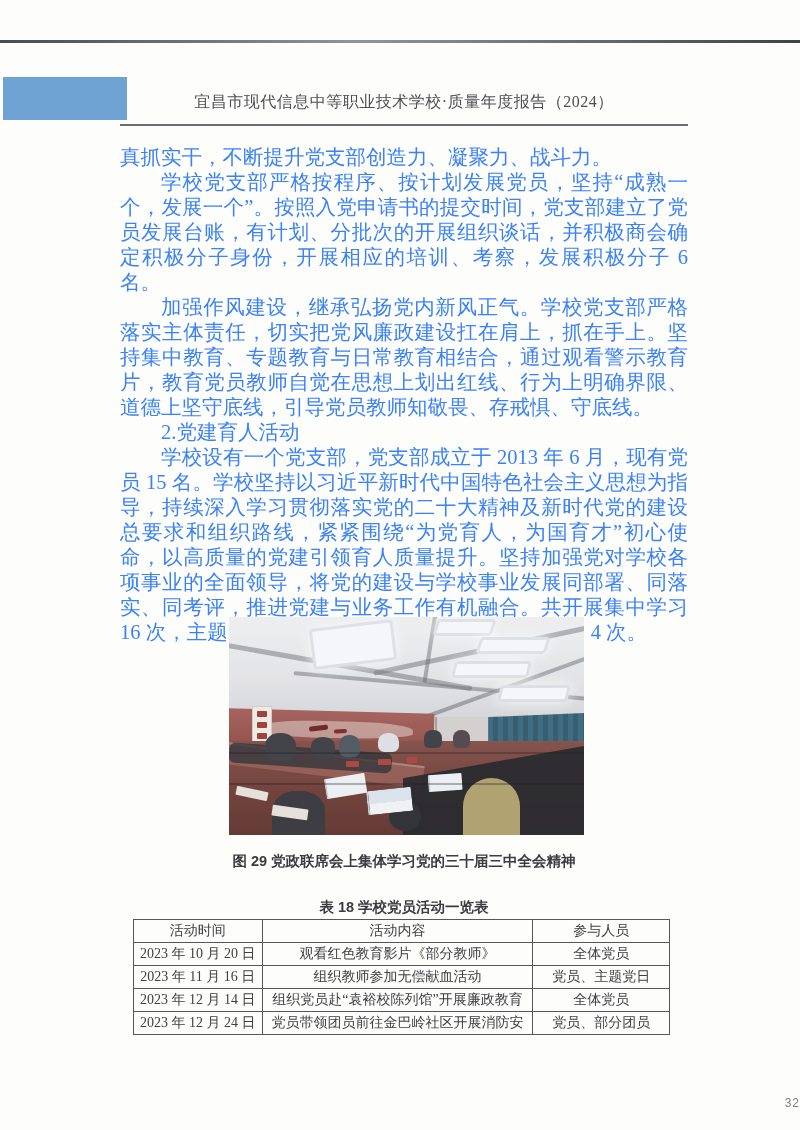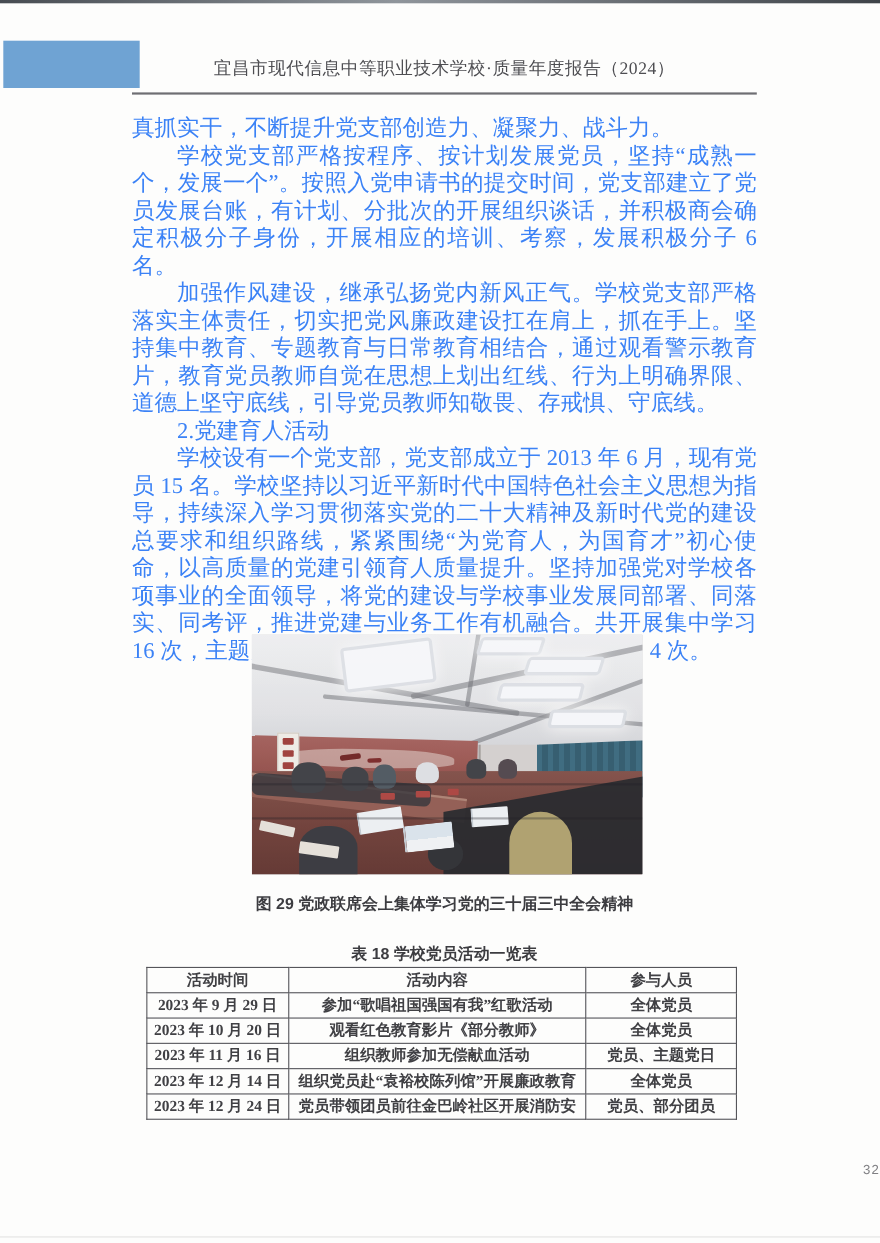--- a/index.html
+++ b/index.html
@@ -3,21 +3,21 @@
 <meta charset="utf-8">
 <style>
   html,body{margin:0;padding:0;}
   body{
     width:800px;height:1130px;position:relative;
     background:#fdfdfc;
     font-family:"Liberation Serif","DejaVu Serif",serif;
     color:#3f3f42;
     overflow:hidden;
   }
-  .abs{position:absolute;}
+  .abs{position:absolute;margin-top:40px;}
 
   
   .top-edge{top:0;left:0;width:800px;height:3px;
     background:linear-gradient(90deg,#474c52,#8f959b 45%,#6b7076 70%,#3e4348);}
   .bottom-edge{top:1124px;left:0;width:800px;height:1px;background:#e3e3e1;}
 
   
   .accent-bar{left:3px;top:37px;width:124px;height:43px;background:var(--header-accent,#6fa3d3);}
   .header-title{left:120px;top:52px;width:568px;text-align:center;
     font-size:16px;letter-spacing:.5px;color:#4e4e52;white-space:nowrap;}
@@ -88,21 +88,21 @@
     font-size:14.5px;font-weight:700;color:#3c3c40;}
   .tbl-title{left:120px;top:858px;width:568px;text-align:center;
     font-family:"Liberation Sans","DejaVu Sans",sans-serif;
     font-size:14.5px;font-weight:700;color:#3c3c40;}
 
   
   .tbl-wrap{left:133px;top:879px;width:537px;}
   table{border-collapse:collapse;width:100%;font-size:14px;color:#404044;
     font-family:"Liberation Serif","DejaVu Serif",serif;}
   th,td{border:1px solid #55555a;text-align:center;padding:1px 3px;height:20px;
-    font-weight:700;white-space:nowrap;overflow:hidden;}
+    font-weight:400;white-space:nowrap;overflow:hidden;}
   col.c1{width:24%;} col.c2{width:50.5%;} col.c3{width:25.5%;}
 
   
   .page-num{left:0;top:1056px;width:800px;text-align:right;font-size:12px;color:#808084;
     font-family:"Liberation Sans","DejaVu Sans",sans-serif;letter-spacing:1px;}
 </style>
 </head>
 <body>
 
 <div class="abs top-edge"></div>
@@ -184,25 +184,20 @@
       </colgroup>
     <thead>
       <tr>
         <th>活动时间</th>
         <th>活动内容</th>
         <th>参与人员</th>
       </tr>
     </thead>
     <tbody>
       <tr>
-        <td>2023 年 9 月 29 日</td>
-        <td>参加“歌唱祖国强国有我”红歌活动</td>
-        <td>全体党员</td>
-      </tr>
-      <tr>
         <td>2023 年 10 月 20 日</td>
         <td>观看红色教育影片《部分教师》</td>
         <td>全体党员</td>
       </tr>
       <tr>
         <td>2023 年 11 月 16 日</td>
         <td>组织教师参加无偿献血活动</td>
         <td>党员、主题党日</td>
       </tr>
       <tr>

